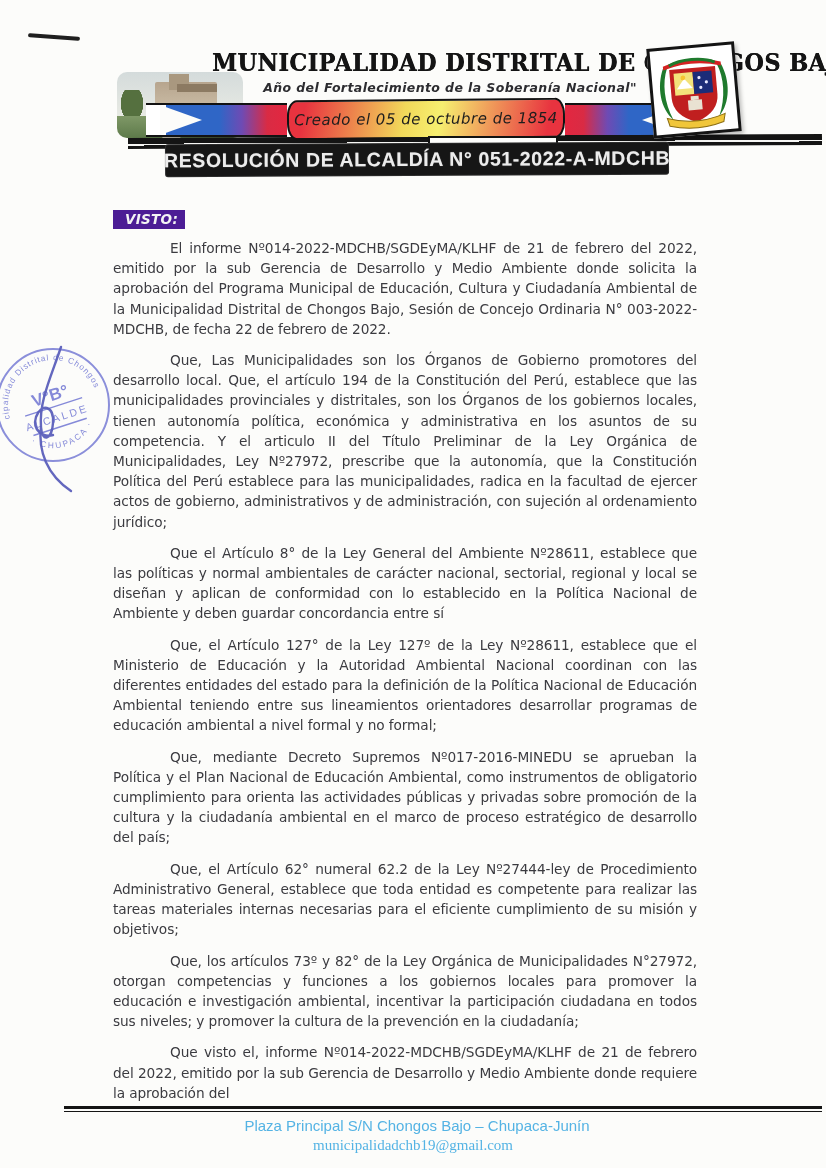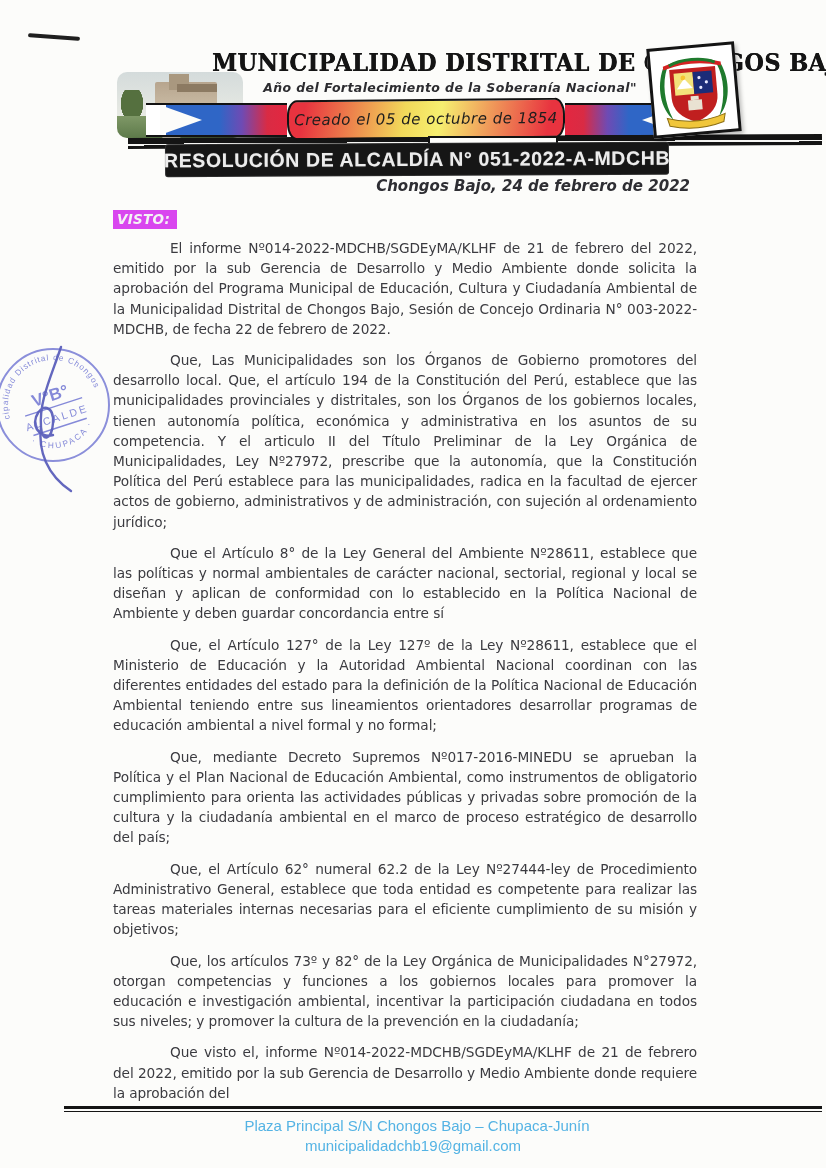--- a/index.html
+++ b/index.html
@@ -64,37 +64,37 @@
     background:#161616; border-radius:2px; display:flex; align-items:center; justify-content:center;
     transform:rotate(-.3deg); box-shadow:0 0 0 1px #2c2c2c; }
   .title-box span{ font-family:"Liberation Sans", sans-serif; font-weight:bold; font-size:19.5px;
     letter-spacing:.6px; color:#ececec; text-shadow:0 0 1px #777; white-space:nowrap; }
 
   .date-line{ position:absolute; right:136px; top:177px; font-style:italic; font-weight:bold;
     font-size:15px; color:#2e2e33; }
 
   
   .doc-body{ position:absolute; left:113px; top:207px; width:584px; }
-  .label-box{ display:inline-block; background:#d946ef; color:#f4f4f4;
-    font-style:italic; font-weight:bold; font-size:13.5px; padding:1px 7px 2px 4px;
+  .label-box{ display:inline-block; background:#4c1d95; color:#f4f4f4;
+    font-style:italic; font-weight:bold; font-size:13.5px; padding:1px 7px 2px 12px;
     margin-bottom:9px; letter-spacing:.3px; }
   .para{ font-size:13.7px; line-height:20.2px; text-align:justify;
     text-indent:57px; color:#3b3b40; margin-bottom:11px; letter-spacing:-.1px; }
   .label-row{ margin-top:2px; }
 
   
   .stamp{ position:absolute; left:-9px; top:343px; width:130px; height:152px; opacity:.92; }
 
   
   .footer-rule{ position:absolute; left:64px; top:1106px; width:758px; height:6px;
     border-top:3px solid #141414; border-bottom:1px solid #141414; transform:rotate(-.15deeg); }
   .footer-address{ position:absolute; left:4px; top:1117px; width:100%; text-align:center;
     font-family:"Liberation Sans", sans-serif; font-size:15px; color:#54b3e4; }
   .footer-email{ position:absolute; left:0; top:1137px; width:100%; text-align:center;
-    font-family:Liberation Sans, sans-serif; font-size:15px; color:#54b3e4; }
+    font-family:Liberation Serif, serif; font-size:15px; color:#54b3e4; }
 </style>
 </head>
 <body>
 
 <div class="page">
 
   <div class="scan-mark"></div>
 
   <div class="photo">
     <div class="sky"></div>
@@ -136,21 +136,20 @@
       <path d="M37,48 L45,48 L45,52 L37,52 Z" fill="#e9e2d2"></path>
       <path d="M12,68 Q41,78 70,68 L68,76 Q41,84 14,76 Z" fill="#f0c63a" stroke="#8a6d12" stroke-width="1"></path>
       <path d="M18,16 C30,10 52,10 64,16" fill="none" stroke="#1f7a2d" stroke-width="3"></path>
     </svg>
   </div>
 
   <div class="title-box">
     <span>RESOLUCIÓN DE ALCALDÍA N° 051-2022-A-MDCHB</span>
   </div>
 
-  <div class="date-line">Chongos Bajo, 24 de febrero de 2022</div>
 
   <main class="doc-body">
     <div class="label-row"><span class="label-box">VISTO:</span></div>
     <p class="para">El informe Nº014-2022-MDCHB/SGDEyMA/KLHF de 21 de febrero del 2022, emitido por la sub Gerencia de Desarrollo y Medio Ambiente donde solicita la aprobación del Programa Municipal de Educación, Cultura y Ciudadanía Ambiental de la Municipalidad Distrital de Chongos Bajo, Sesión de Concejo Ordinaria N° 003-2022-MDCHB, de fecha 22 de febrero de 2022.</p>
 
     <p class="para">Que, Las Municipalidades son los Órganos de Gobierno promotores del desarrollo local. Que, el artículo 194 de la Constitución del Perú, establece que las municipalidades provinciales y distritales, son los Órganos de los gobiernos locales, tienen autonomía política, económica y administrativa en los asuntos de su competencia. Y el articulo II del Título Preliminar de la Ley Orgánica de Municipalidades, Ley Nº27972, prescribe que la autonomía, que la Constitución Política del Perú establece para las municipalidades, radica en la facultad de ejercer actos de gobierno, administrativos y de administración, con sujeción al ordenamiento jurídico;</p>
     <p class="para">Que el Artículo 8° de la Ley General del Ambiente Nº28611, establece que las políticas y normal ambientales de carácter nacional, sectorial, regional y local se diseñan y aplican de conformidad con lo establecido en la Política Nacional de Ambiente y deben guardar concordancia entre sí</p>
     <p class="para">Que, el Artículo 127° de la Ley 127º de la Ley Nº28611, establece que el Ministerio de Educación y la Autoridad Ambiental Nacional coordinan con las diferentes entidades del estado para la definición de la Política Nacional de Educación Ambiental teniendo entre sus lineamientos orientadores desarrollar programas de educación ambiental a nivel formal y no formal;</p>
     <p class="para">Que, mediante Decreto Supremos Nº017-2016-MINEDU se aprueban la Política y el Plan Nacional de Educación Ambiental, como instrumentos de obligatorio cumplimiento para orienta las actividades públicas y privadas sobre promoción de la cultura y la ciudadanía ambiental en el marco de proceso estratégico de desarrollo del país;</p>
     <p class="para">Que, el Artículo 62° numeral 62.2 de la Ley Nº27444-ley de Procedimiento Administrativo General, establece que toda entidad es competente para realizar las tareas materiales internas necesarias para el eficiente cumplimiento de su misión y objetivos;</p>

